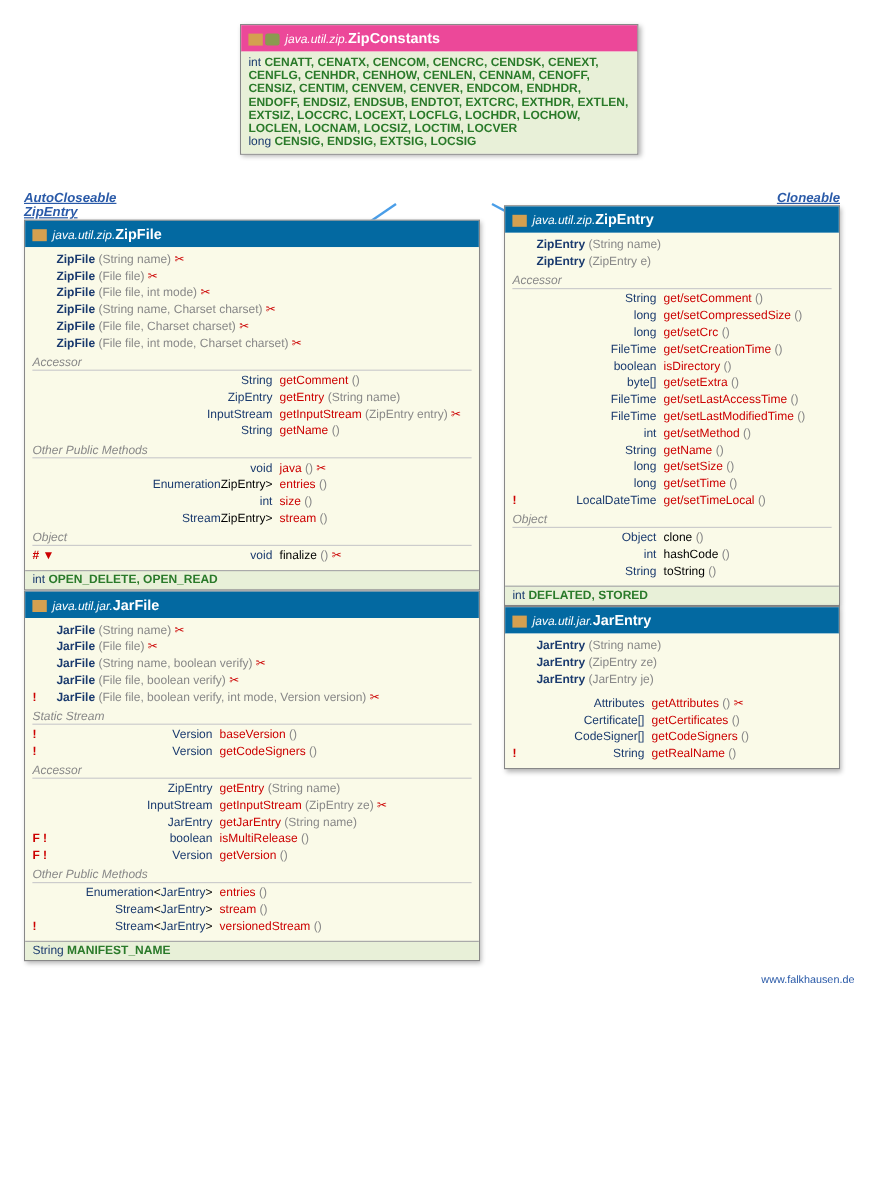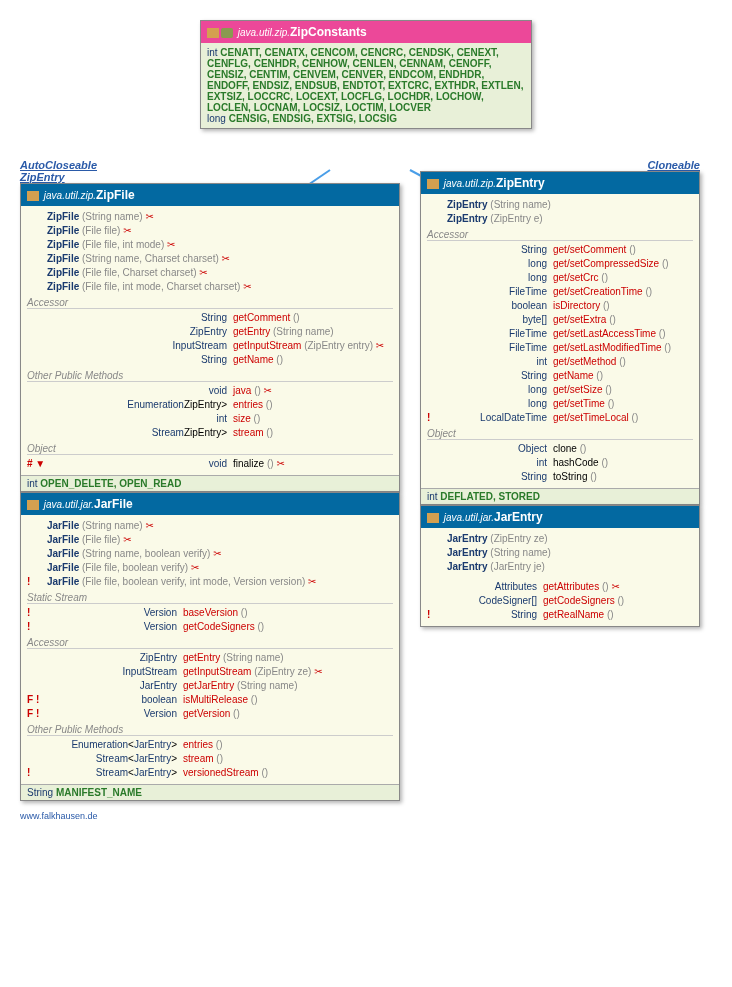--- a/index.html
+++ b/index.html
@@ -18,21 +18,21 @@
 .kw{color:#1a3a6e;font-weight:bold}
 .type{color:#1a3a6e}
 .method{color:#c00}
 .param{color:#888}
 .green{color:#2a7a2a;font-weight:bold}
 .label{color:#2a5aa8;font-weight:bold;font-style:italic;text-decoration:underline;font-size:11px}
 .icon{display:inline-block;width:12px;height:10px;background:#d4a050;margin-right:2px;vertical-align:middle}
 .icon-i{display:inline-block;width:12px;height:10px;background:#8a9a50;border-radius:2px;margin-right:2px;vertical-align:middle}
 svg.conn{position:absolute;z-index:-1}
 .container{position:relative}
-.attrib{text-align:left;color:#2a5aa8;font-size:9px;margin-top:10px}
+.attrib{text-align:right;color:#2a5aa8;font-size:9px;margin-top:10px}
 </style>
 </head>
 <body>
 
 <div class="container">
 
 <svg class="conn" width="700" height="260" style="left:0;top:0">
 <line x1="310" y1="150" x2="200" y2="225" stroke="#4a9ee8" stroke-width="2"></line>
 <line x1="390" y1="150" x2="530" y2="225" stroke="#4a9ee8" stroke-width="2"></line>
 </svg>
@@ -309,38 +309,43 @@
             </div>
           </div>
 <div class="footer"><span class="type">int</span> <span class="green">DEFLATED, STORED</span></div>
 </div>
 
 <div class="box">
 <div class="hdr-navy"><span class="icon"></span> <span class="pkg">java.util.jar.</span><span class="cls">JarEntry</span></div>
 <div class="body" id="jarentry-body">
             <div class="row">
               <span class="mark"></span>
+              <span><span class="kw">JarEntry</span> <span class="param">(String name)</span> </span>
+            </div>
+            <div class="row">
+              <span class="mark"></span>
               <span><span class="kw">JarEntry</span> <span class="param">(ZipEntry ze)</span> </span>
-            </div>
-            <div class="row">
-              <span class="mark"></span>
-              <span><span class="kw">JarEntry</span> <span class="param">(String name)</span> </span>
             </div>
             <div class="row">
               <span class="mark"></span>
               <span><span class="kw">JarEntry</span> <span class="param">(JarEntry je)</span> </span>
             </div>
             <div style="height:6px"></div>
             <div class="row">
               <span class="mark"></span>
               <span class="ret type" style="width:90px"><span class="type">Attributes</span></span>
               <span><span class="method">getAttributes</span> <span class="param">()</span> <span class="method">✂</span></span>
             </div>
             <div class="row">
               <span class="mark"></span>
+              <span class="ret type" style="width:90px"><span class="type">Certificate</span>[]</span>
+              <span><span class="method">getCertificates</span> <span class="param">()</span></span>
+            </div>
+            <div class="row">
+              <span class="mark"></span>
               <span class="ret type" style="width:90px"><span class="type">CodeSigner</span>[]</span>
               <span><span class="method">getCodeSigners</span> <span class="param">()</span></span>
             </div>
             <div class="row">
               <span class="mark">!</span>
               <span class="ret type" style="width:90px"><span class="type">String</span></span>
               <span><span class="method">getRealName</span> <span class="param">()</span></span>
             </div>
           </div>
 </div>

